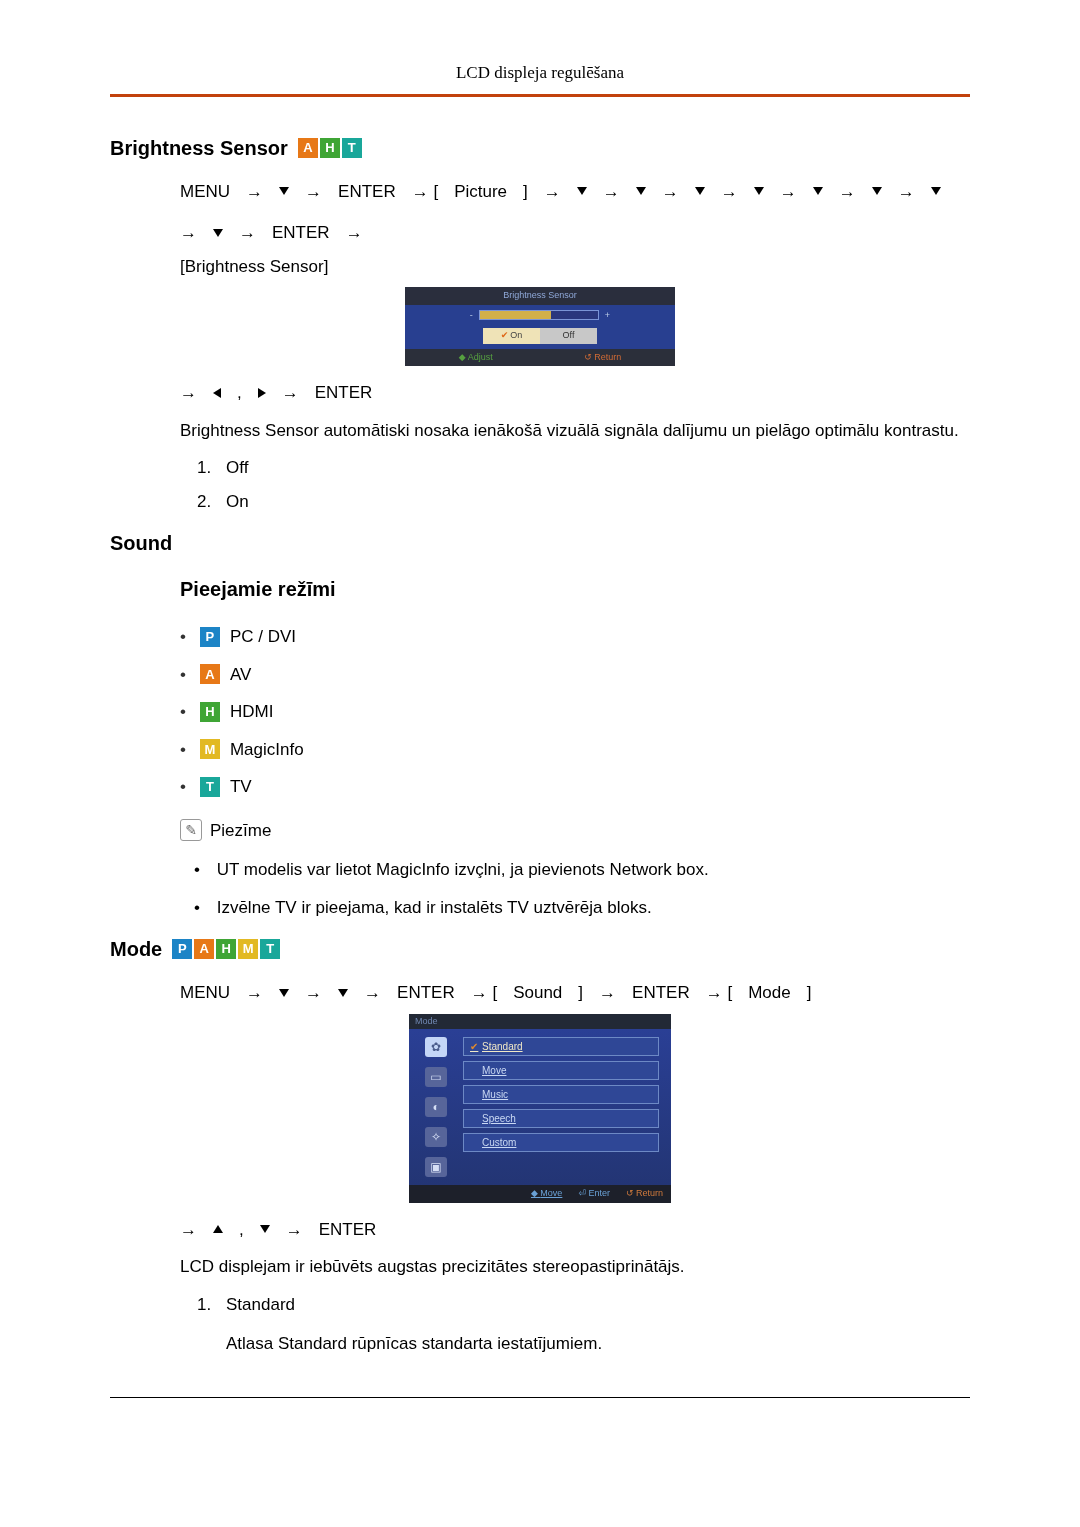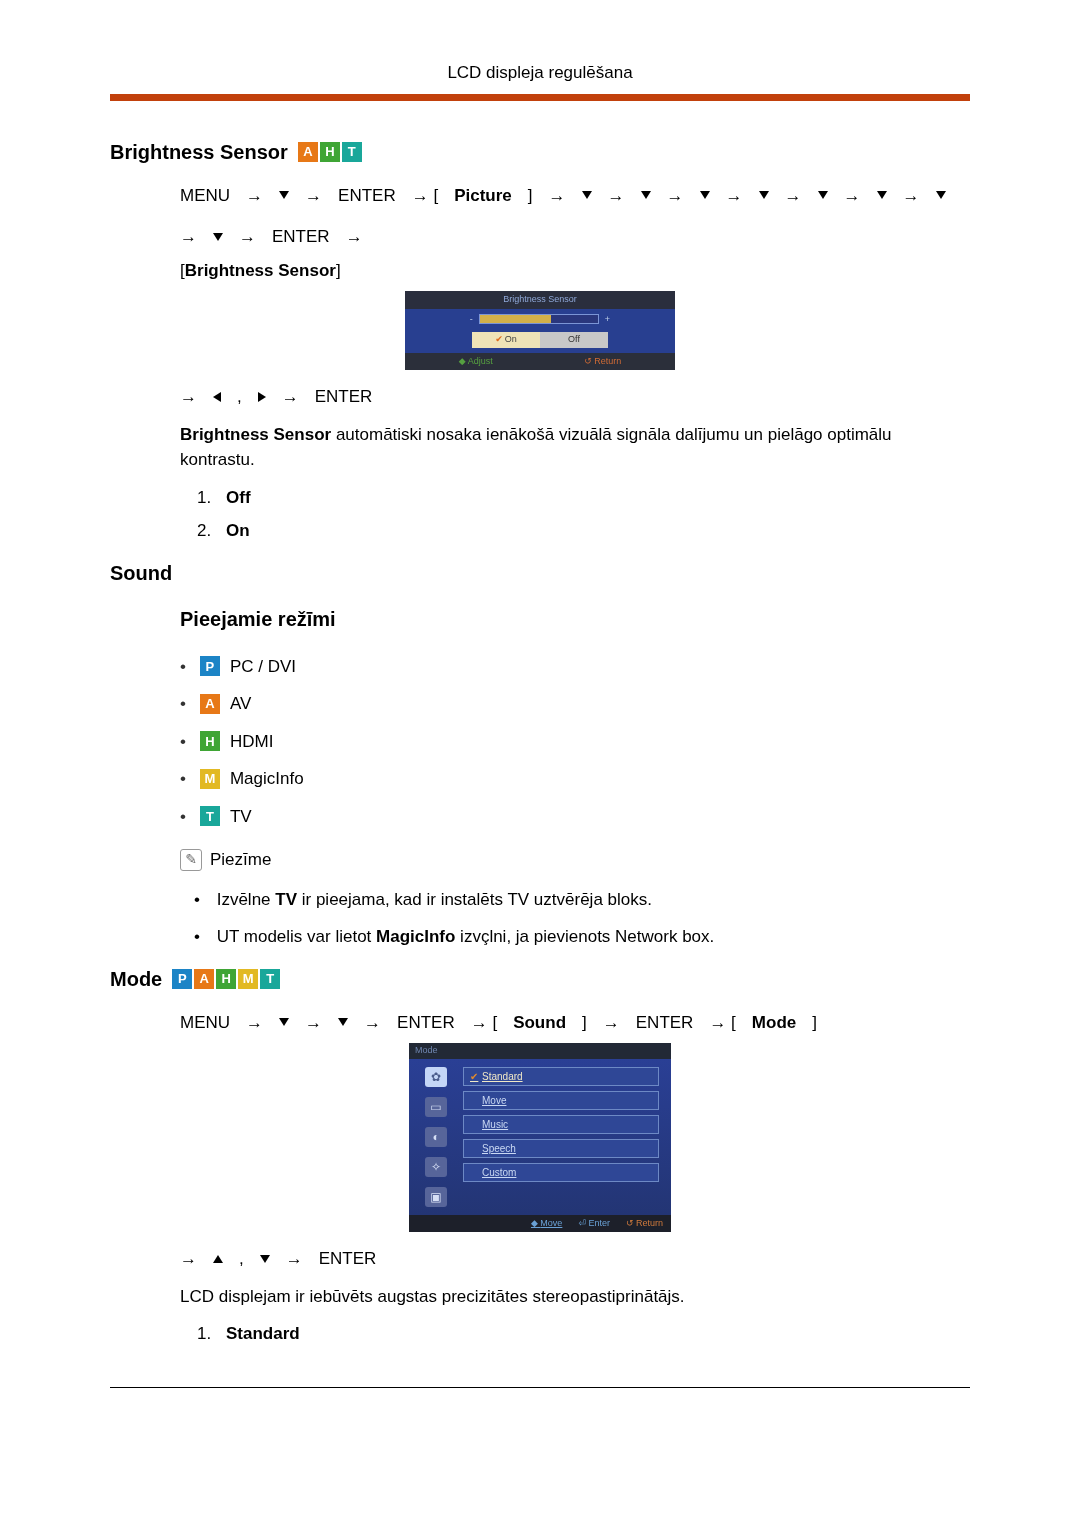--- a/index.html
+++ b/index.html
@@ -7,36 +7,37 @@
     font-family: Arial, Helvetica, sans-serif;
     background: #fff;
     color: #000;
     width: 1080px;
     padding: 60px 110px 60px 110px;
     font-size: 17px;
     line-height: 1.5;
   }
   .top-title {
     text-align: center;
-    border-bottom: 7px solid #c2410c;
+    border-bottom: 3px solid #c2410c;
     padding-bottom: 8px;
     margin-bottom: 36px;
+    font-family: Liberation Serif, serif;
   }
   .section-heading {
     font-size: 20px;
     margin-top: 14px;
     margin-bottom: 16px;
     display: flex;
     align-items: center;
     gap: 6px;
   }
   .subheading { font-size: 20px; margin: 16px 0 20px 70px; }
   .nav-path { margin-left: 70px; margin-bottom: 8px; }
   .nav-line { display: flex; flex-wrap: wrap; align-items: center; gap: 16px; }
-  .bold-label { font-weight: 700; }
+  .bold-label { font-weight: 400; }
   .screenshot-holder { display: flex; justify-content: center; margin: 6px 0 14px 0; }
   
   .osd1 {
     width: 270px;
     font-size: 9px;
     color: #9aafdb;
   }
   .osd1-title {
     background: #2a2e3d;
     text-align: center;
@@ -63,21 +64,21 @@
   }
   .osd1-slider-fill {
     position: absolute; left: 0; top: 0; bottom: 0;
     width: 60%;
     background: #d2b04a;
   }
   .osd1-onoff {
     display: flex; justify-content: center; gap: 0; padding: 2px 0 5px 0;
   }
   .osd1-btn {
-    width: 68px; text-align: center; font-size: 9px;
+    width: 57px; text-align: center; font-size: 9px;
     padding: 1px 0;
   }
   .osd1-btn-on { background: #efe3b7; color: #444; }
   .osd1-btn-off { background: #c8c8c8; color: #333; }
   .osd1-check { color: #e06a1a; margin-right: 2px; }
   .osd1-foot {
     background: #2b2f3a;
     display: flex; justify-content: space-around;
     padding: 2px 8px;
     color: #31689a;
@@ -280,24 +281,24 @@
     <span>TV</span>
   </li>
 </ul>
 
 <div class="note-row">
   <span class="note-icon">✎</span>
   <span>Piezīme</span>
 </div>
 <ul class="notes">
   <li>
+    <span>UT modelis var lietot </span><span class="bold-label">MagicInfo</span><span> izvçlni, ja pievienots Network box.</span>
+  </li>
+  <li>
     <span>Izvēlne </span><span class="bold-label">TV</span><span> ir pieejama, kad ir instalēts TV uztvērēja bloks.</span>
-  </li>
-  <li>
-    <span>UT modelis var lietot </span><span class="bold-label">MagicInfo</span><span> izvçlni, ja pievienots Network box.</span>
   </li>
 </ul>
 
 <h3 class="section-heading">
   <span>Mode</span>
   <span class="icon-row">
     <span class="mode-icon mi-P">P</span>
     <span class="mode-icon mi-A">A</span>
     <span class="mode-icon mi-H">H</span>
     <span class="mode-icon mi-M">M</span>
@@ -372,16 +373,19 @@
   <span class="tri-down"></span>
   <span>→</span>
     <span>ENTER</span>
 </div>
 
 <p class="para">LCD displejam ir iebūvēts augstas precizitātes stereopastiprinātājs.</p>
 
 <ol class="num">
   <li>
     <span class="bold-label">Standard</span>
+    <div class="para2" style="margin-left:0; margin-top:14px;">
+      <span>Atlasa </span><span class="bold-label">Standard</span><span> rūpnīcas standarta iestatījumiem.</span>
+    </div>
   </li>
 </ol>
 
 <div class="bottom-rule"></div>
 
 </body></html>

